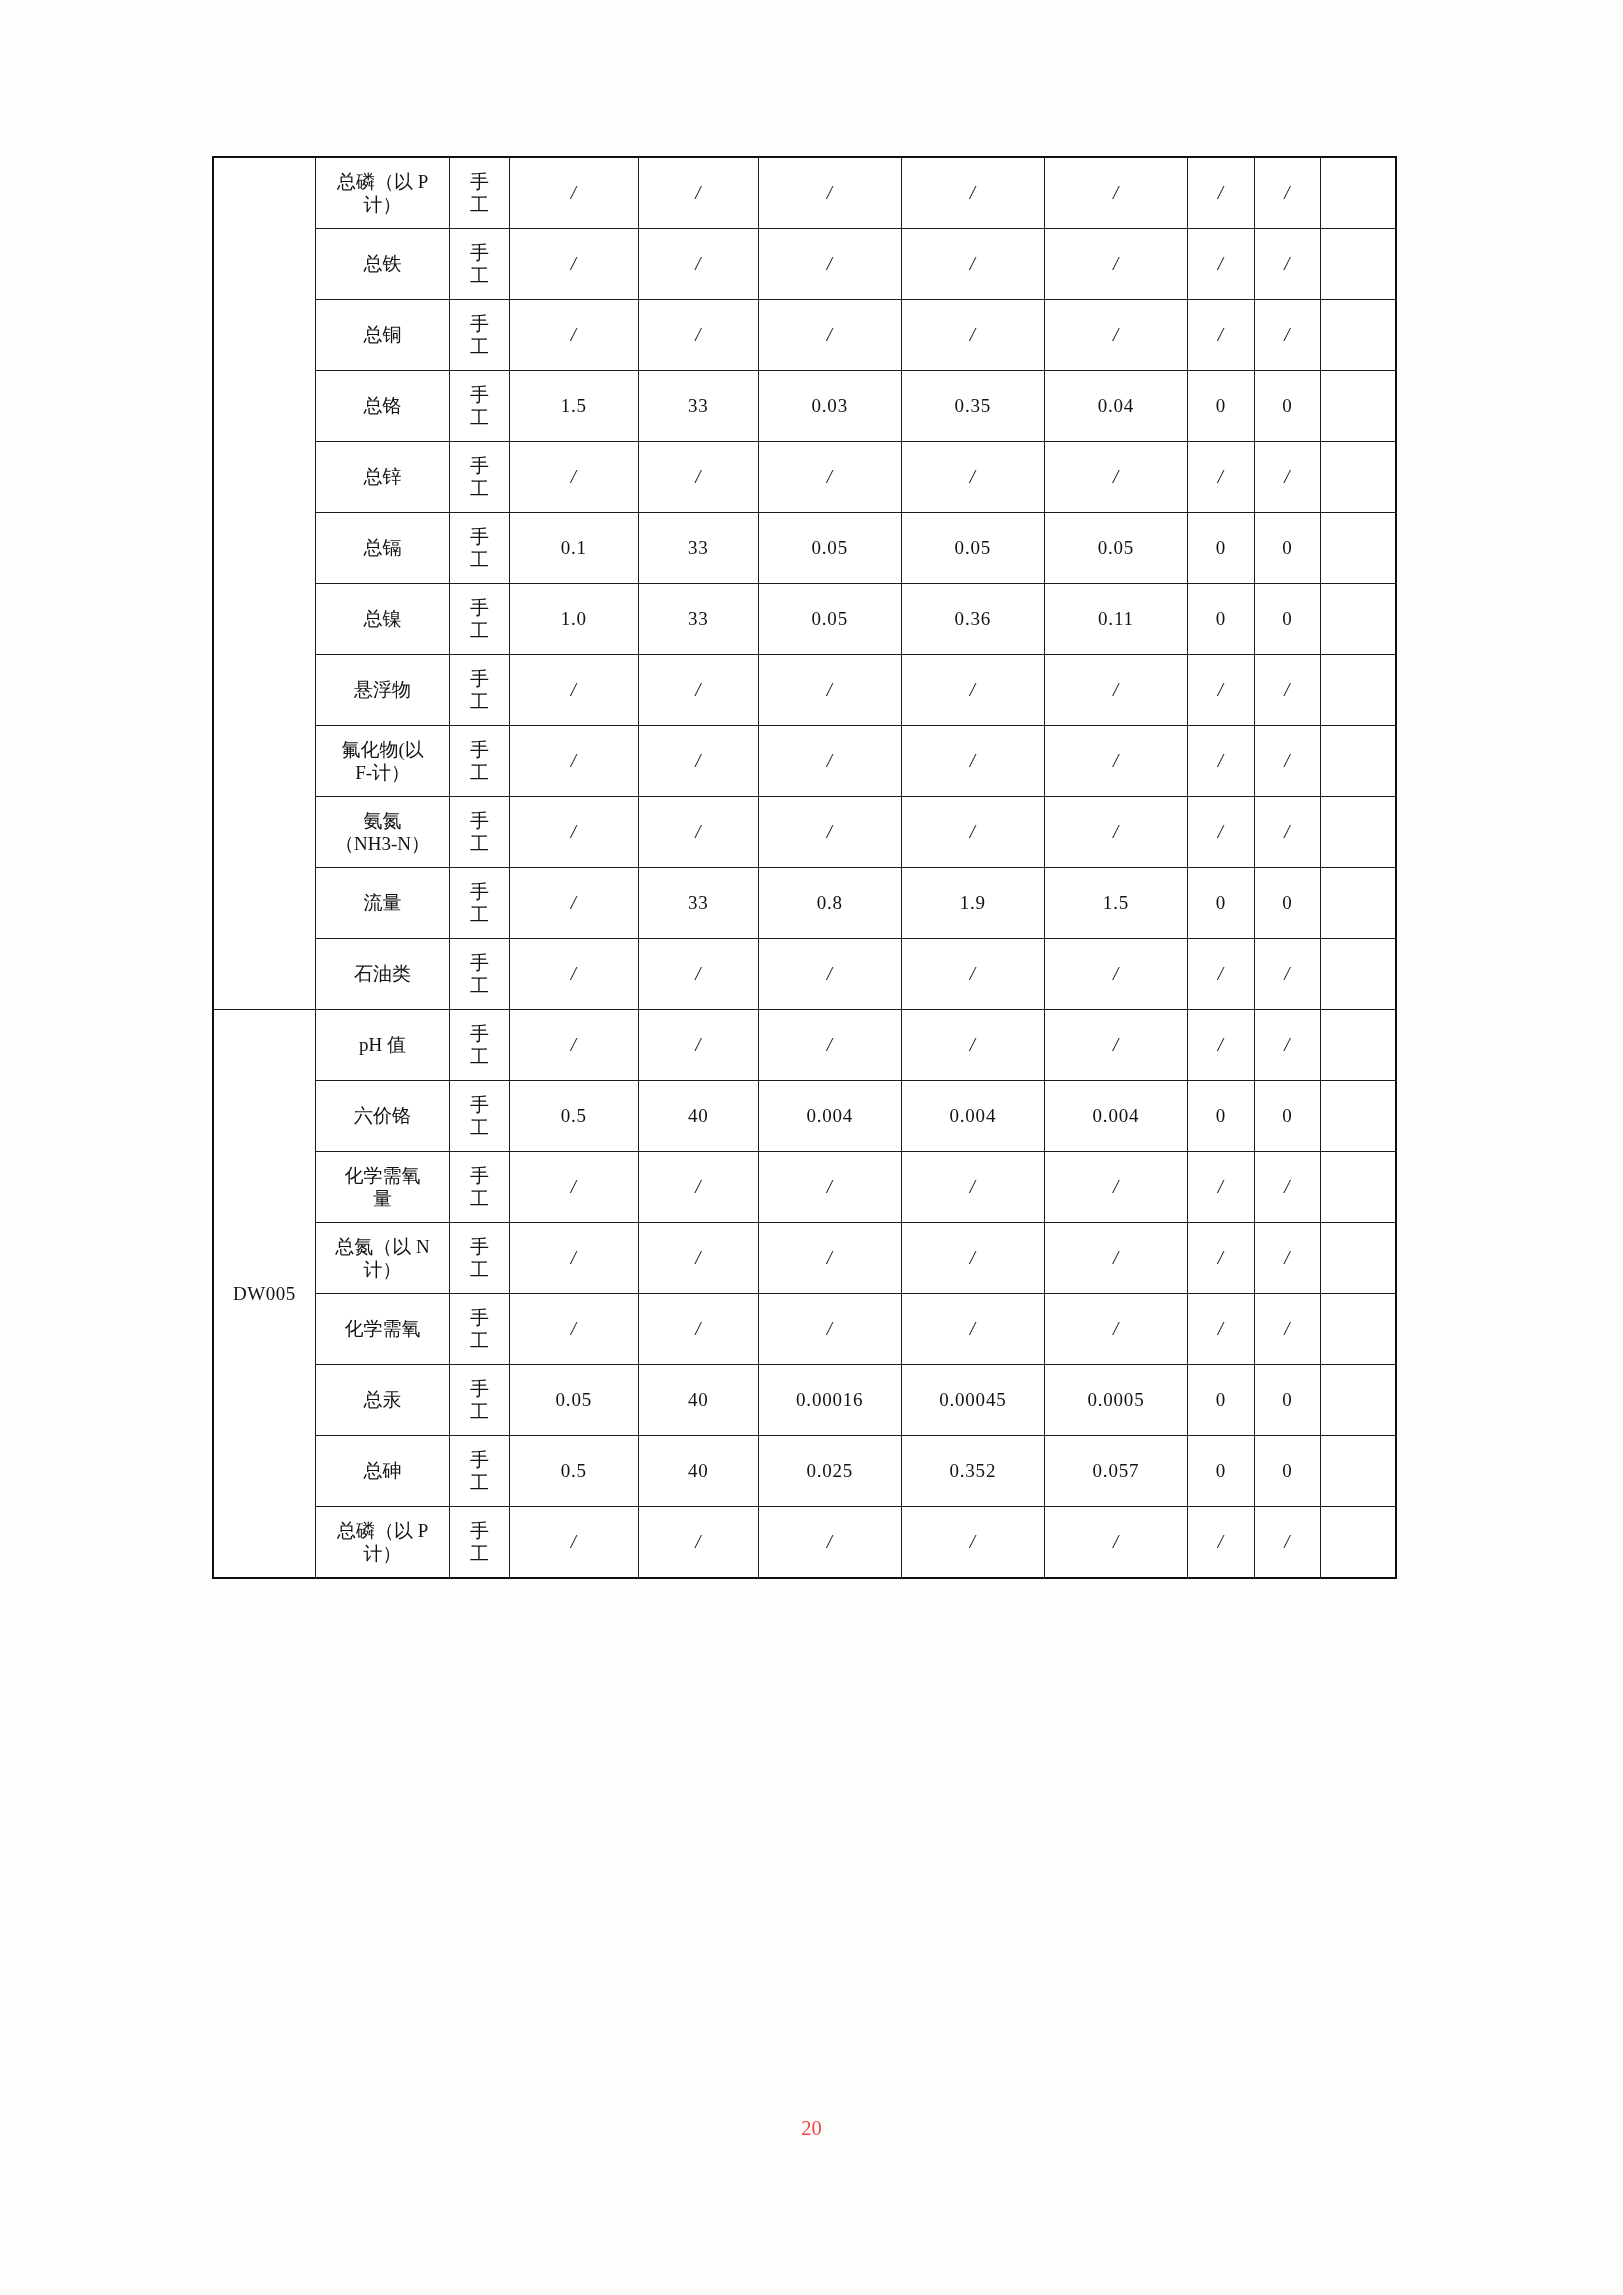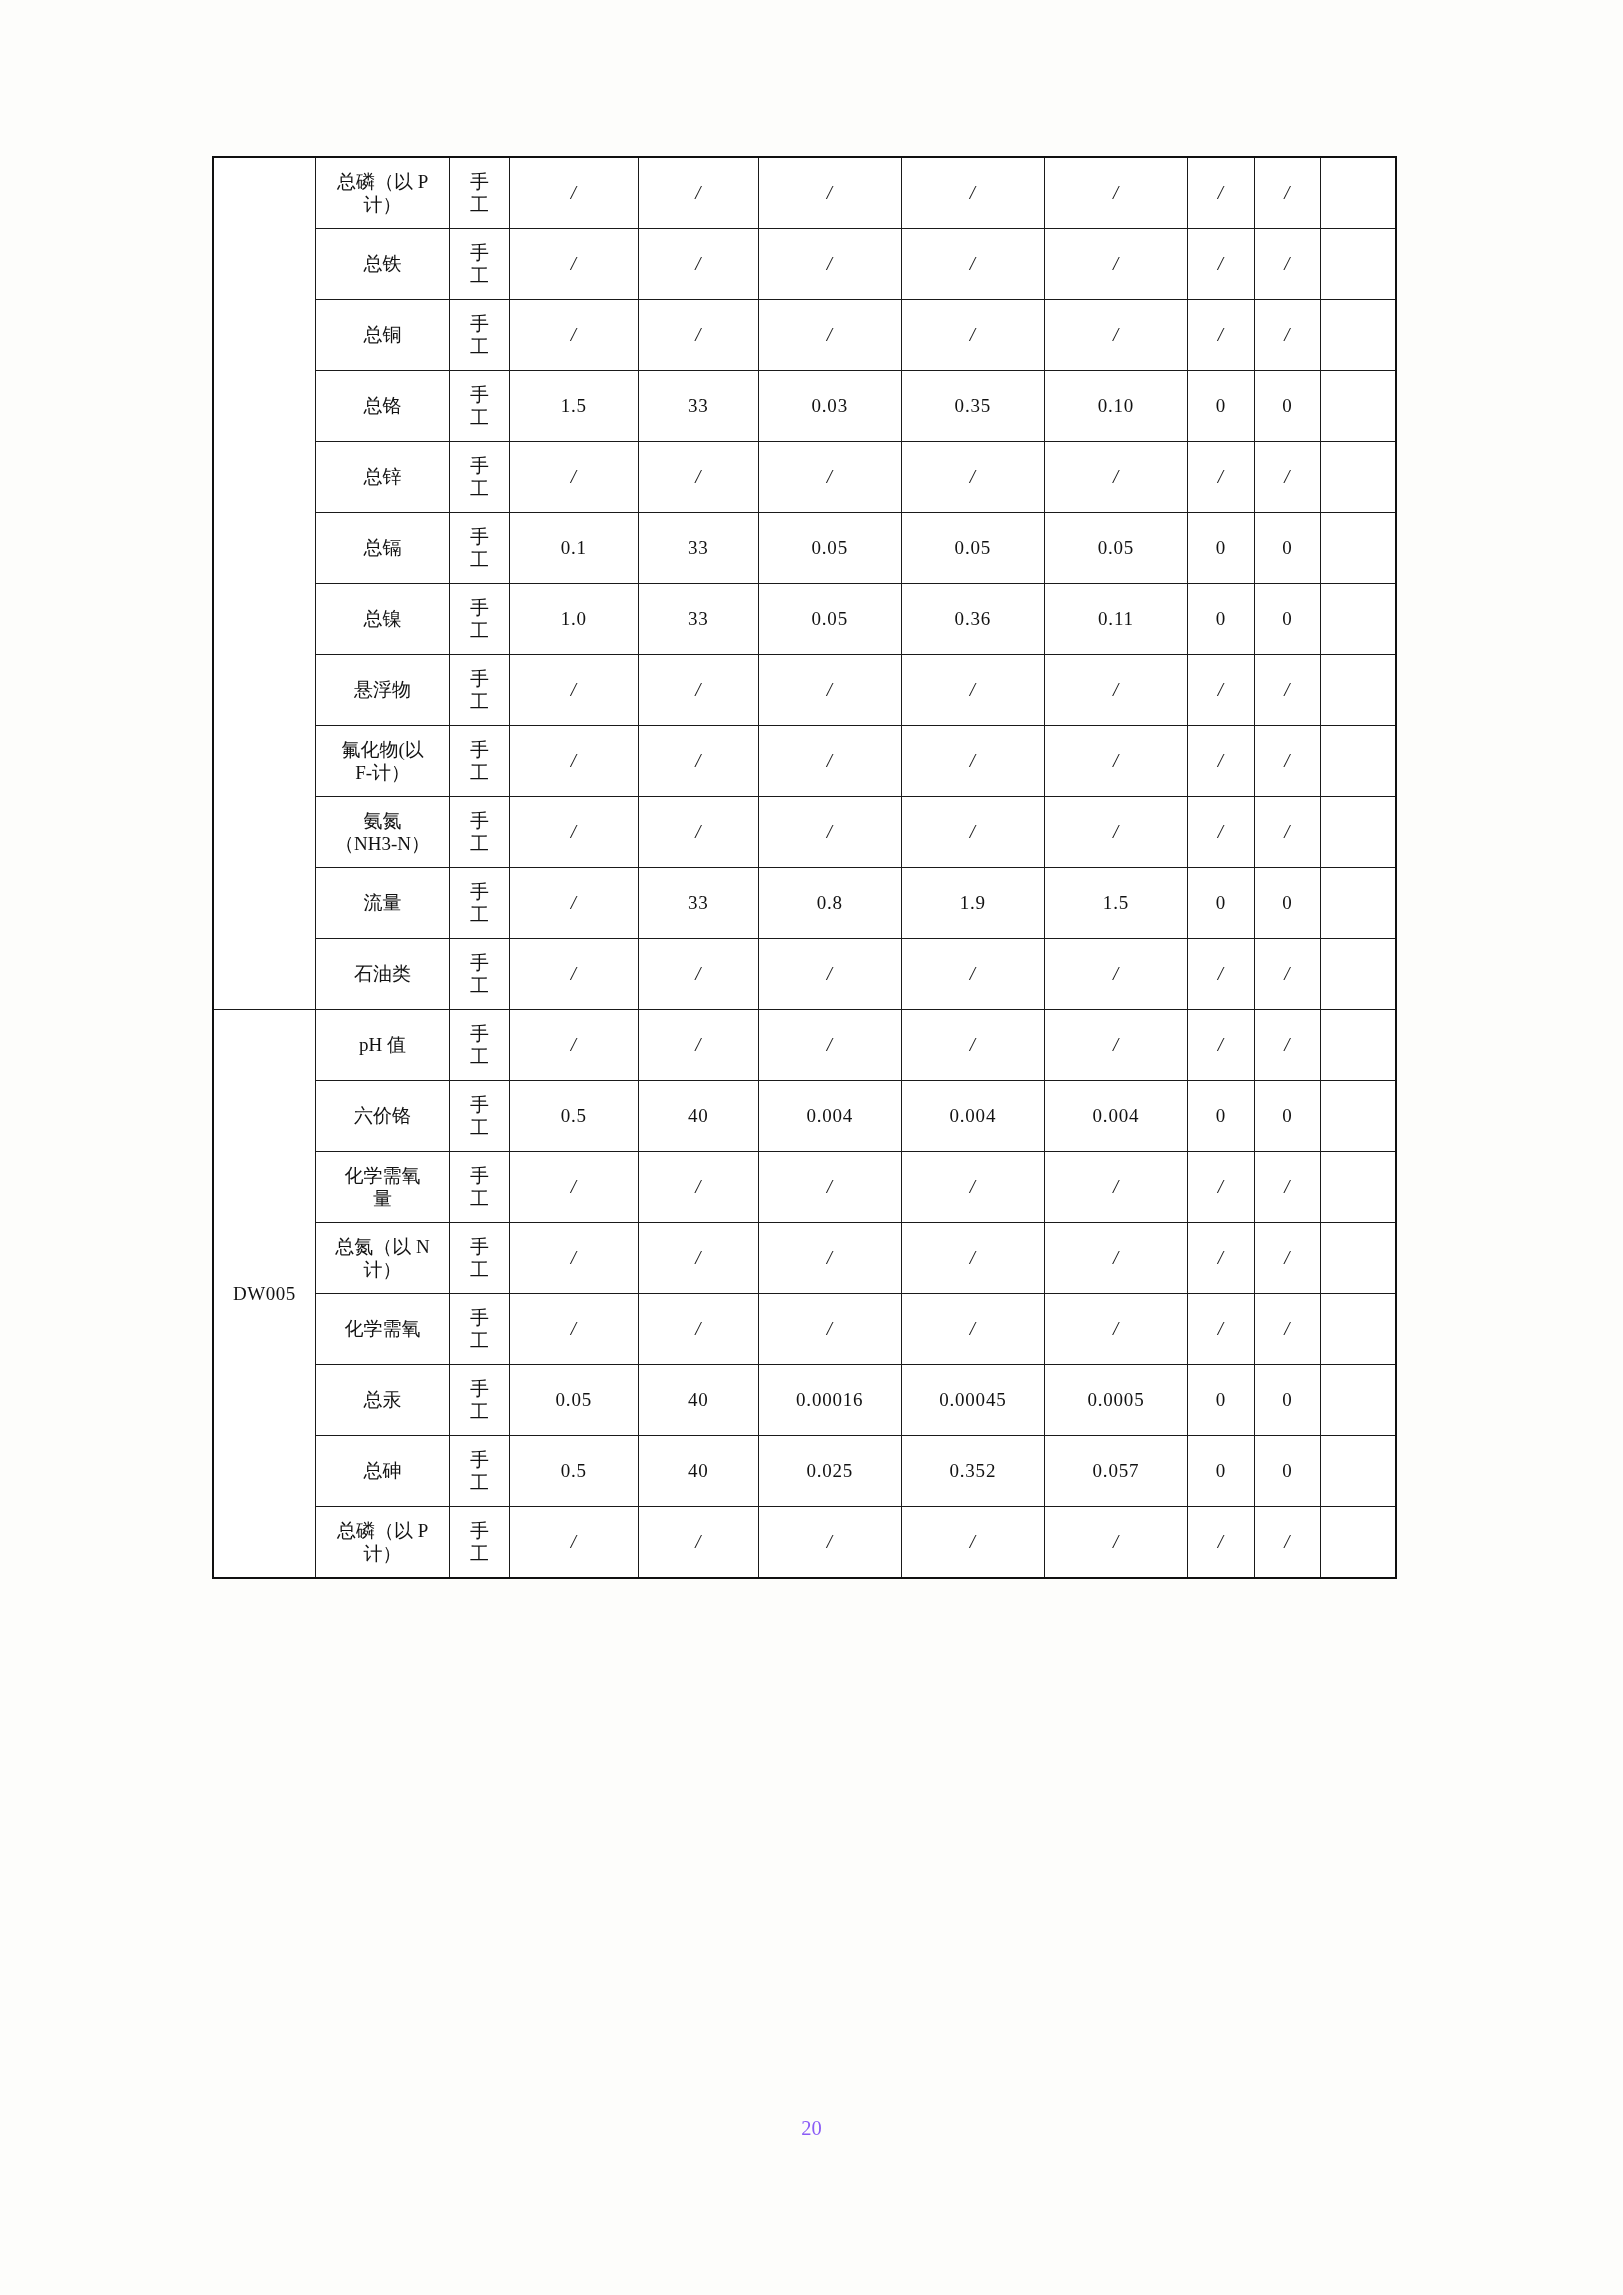--- a/index.html
+++ b/index.html
@@ -106,21 +106,21 @@
   .row-tall td { height: 68px; }
 
   .page-number {
     position: absolute;
     left: 0;
     top: 2117px;
     width: 1623px;
     text-align: center;
     font-size: 20.5px;
     font-family: "Liberation Serif", "DejaVu Serif", serif;
-    color: #8b5cf6;
+    color: #ef4444;
   }
 </style>
 </head>
 <body>
 
 <div class="page-sheet"></div>
 
 <div class="table-wrap">
   <table class="report">
     <colgroup>
@@ -186,21 +186,21 @@
         <tr class="row-tall">
           <td class="param-cell"><span>总铬</span></td>
           <td class="method-cell">
             <span class="mchar">手</span>
             <span class="mchar">工</span>
           </td>
           <td class="val-cell">1.5</td>
           <td class="val-cell">33</td>
           <td class="val-cell">0.03</td>
           <td class="val-cell">0.35</td>
-          <td class="val-cell">0.10</td>
+          <td class="val-cell">0.04</td>
           <td class="val-cell">0</td>
           <td class="val-cell">0</td>
           <td class="val-cell blank-cell"></td>
         </tr>
         <tr class="row-tall">
           <td class="param-cell"><span>总锌</span></td>
           <td class="method-cell">
             <span class="mchar">手</span>
             <span class="mchar">工</span>
           </td>

